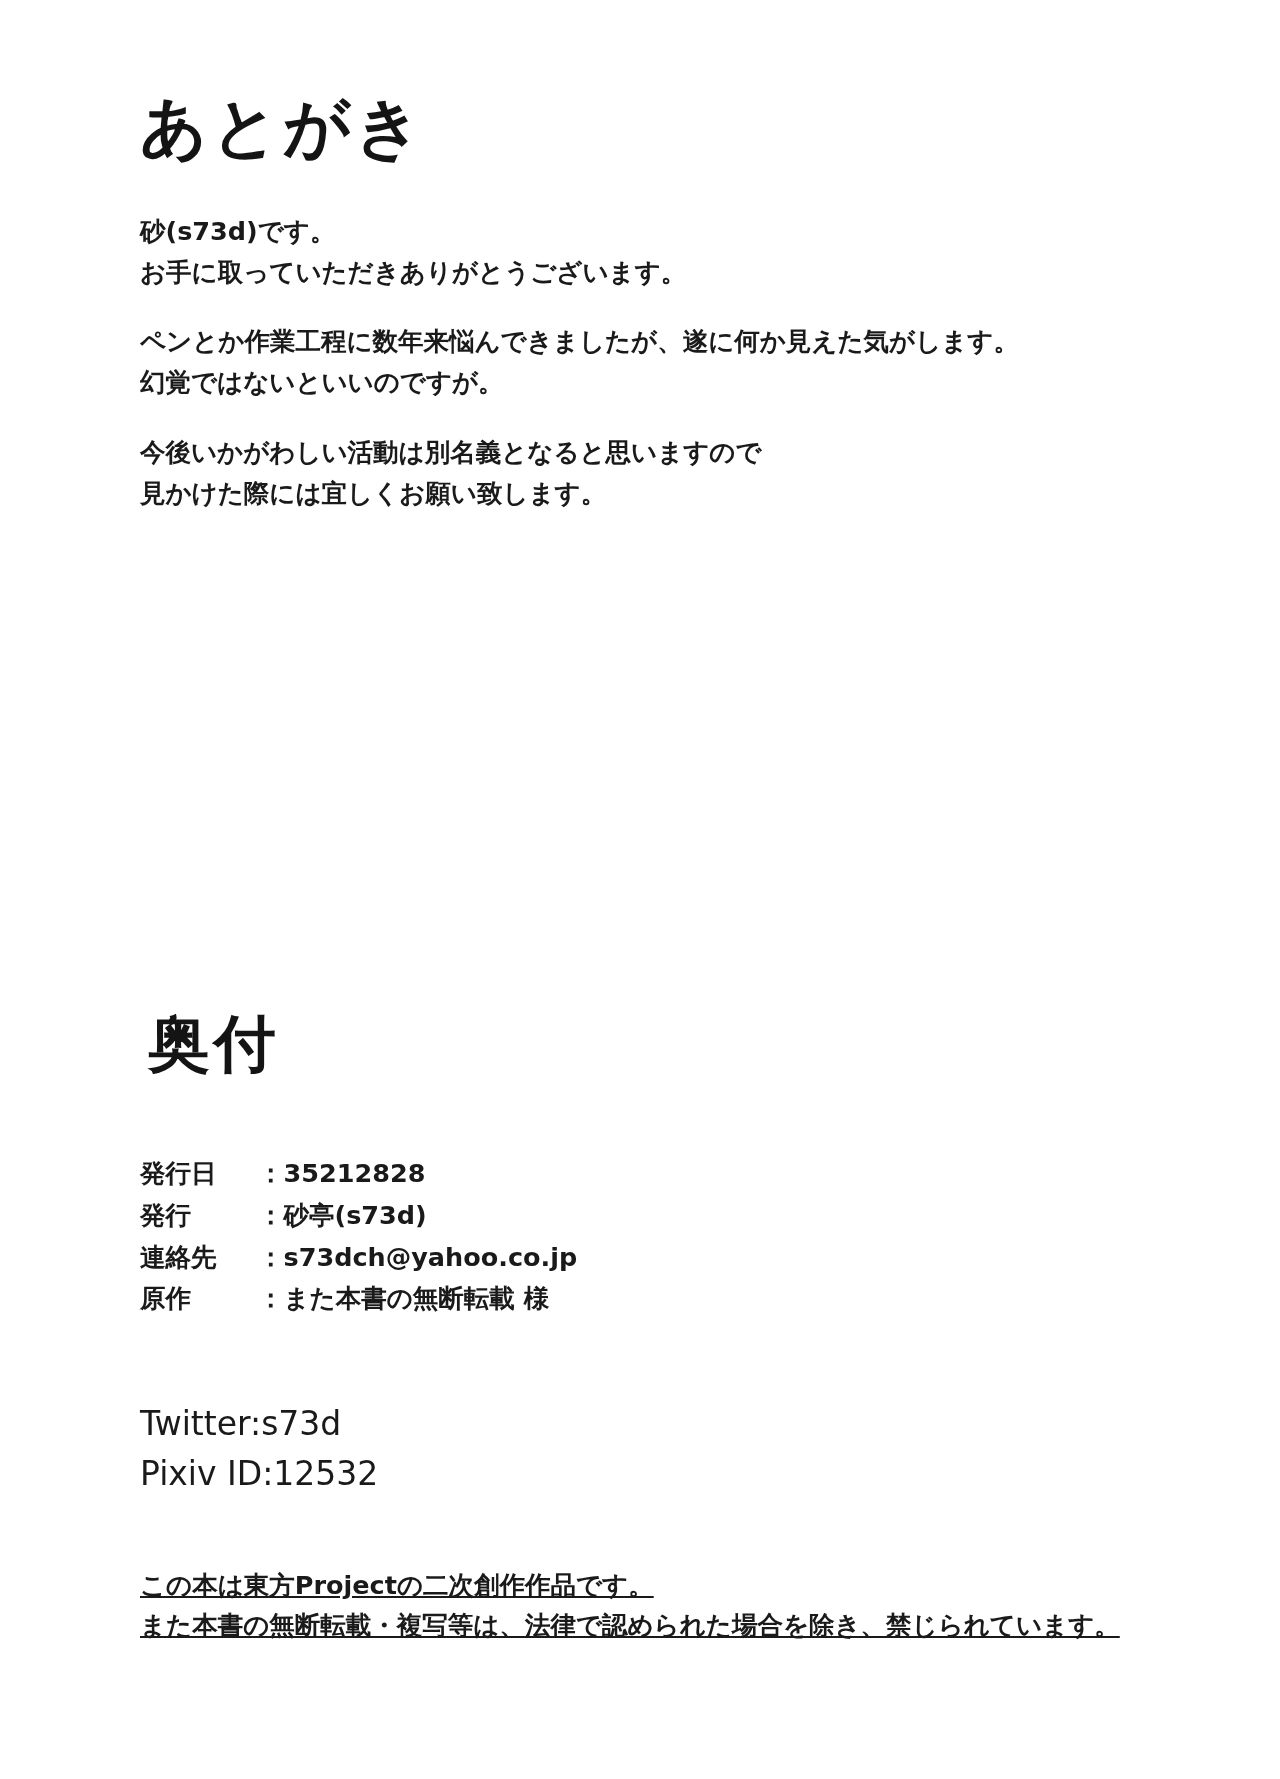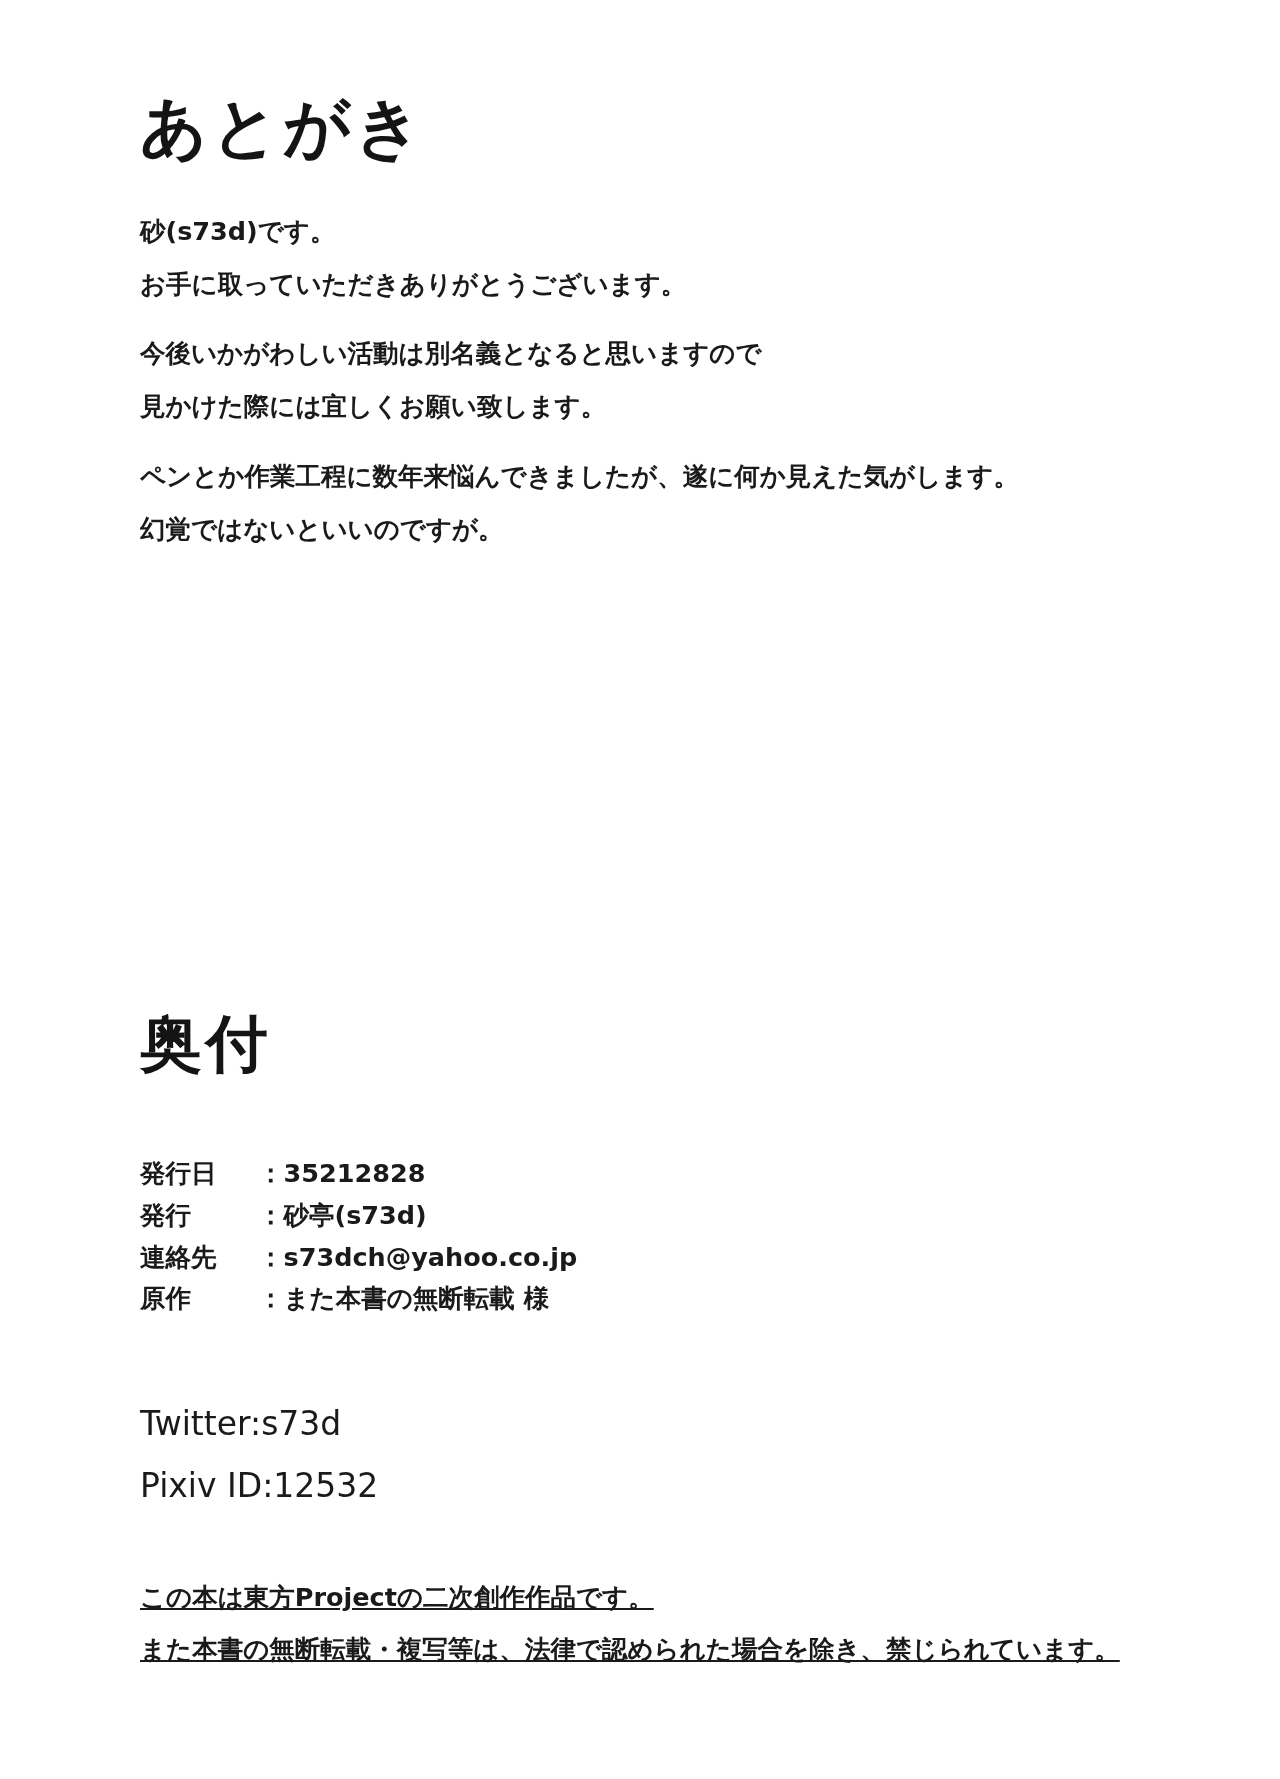--- a/index.html
+++ b/index.html
@@ -49,34 +49,33 @@
   }
   .para {
     margin: 0 0 28px 0;
   }
   .para:last-child {
     margin-bottom: 0;
   }
   .line {
     display: block;
     white-space: pre;
-    margin-top: 12px;
   }
 
   
   .section-colophon {
     position: absolute;
     left: 140px;
     top: 1010px;
     width: 1020px;
   }
   .heading-colophon {
     font-size: 62px;
     line-height: 1.1;
-    margin: 0 0 76px 0;
+    margin: 0 0 76px 8px;
   }
   .colophon-table {
     border-collapse: collapse;
     margin: 0 11px 78px 0;
   }
   .colophon-table td {
     font-family: "DejaVu Sans", sans-serif;
     font-size: 25.5px;
     line-height: 1.56;
     font-weight: 600;
@@ -118,27 +117,27 @@
 
     <div class="body-text">
 
       <p class="para">
         <span class="line">砂(s73d)です。</span>
         <span class="line">お手に取っていただきありがとうございます。</span>
       </p>
 
 
       <p class="para">
-        <span class="line">今後いかがわしい活動は別名義となると思いますので</span>
-        <span class="line">見かけた際には宜しくお願い致します。</span>
+        <span class="line">ペンとか作業工程に数年来悩んできましたが、遂に何か見えた気がします。</span>
+        <span class="line">幻覚ではないといいのですが。</span>
       </p>
 
       <p class="para">
-        <span class="line">ペンとか作業工程に数年来悩んできましたが、遂に何か見えた気がします。</span>
-        <span class="line">幻覚ではないといいのですが。</span>
+        <span class="line">今後いかがわしい活動は別名義となると思いますので</span>
+        <span class="line">見かけた際には宜しくお願い致します。</span>
       </p>
 
     </div>
   </section>
 
   <section class="section-colophon">
     <h1 class="heading heading-colophon">奥付</h1>
 
     <table class="colophon-table">
       <tbody>

